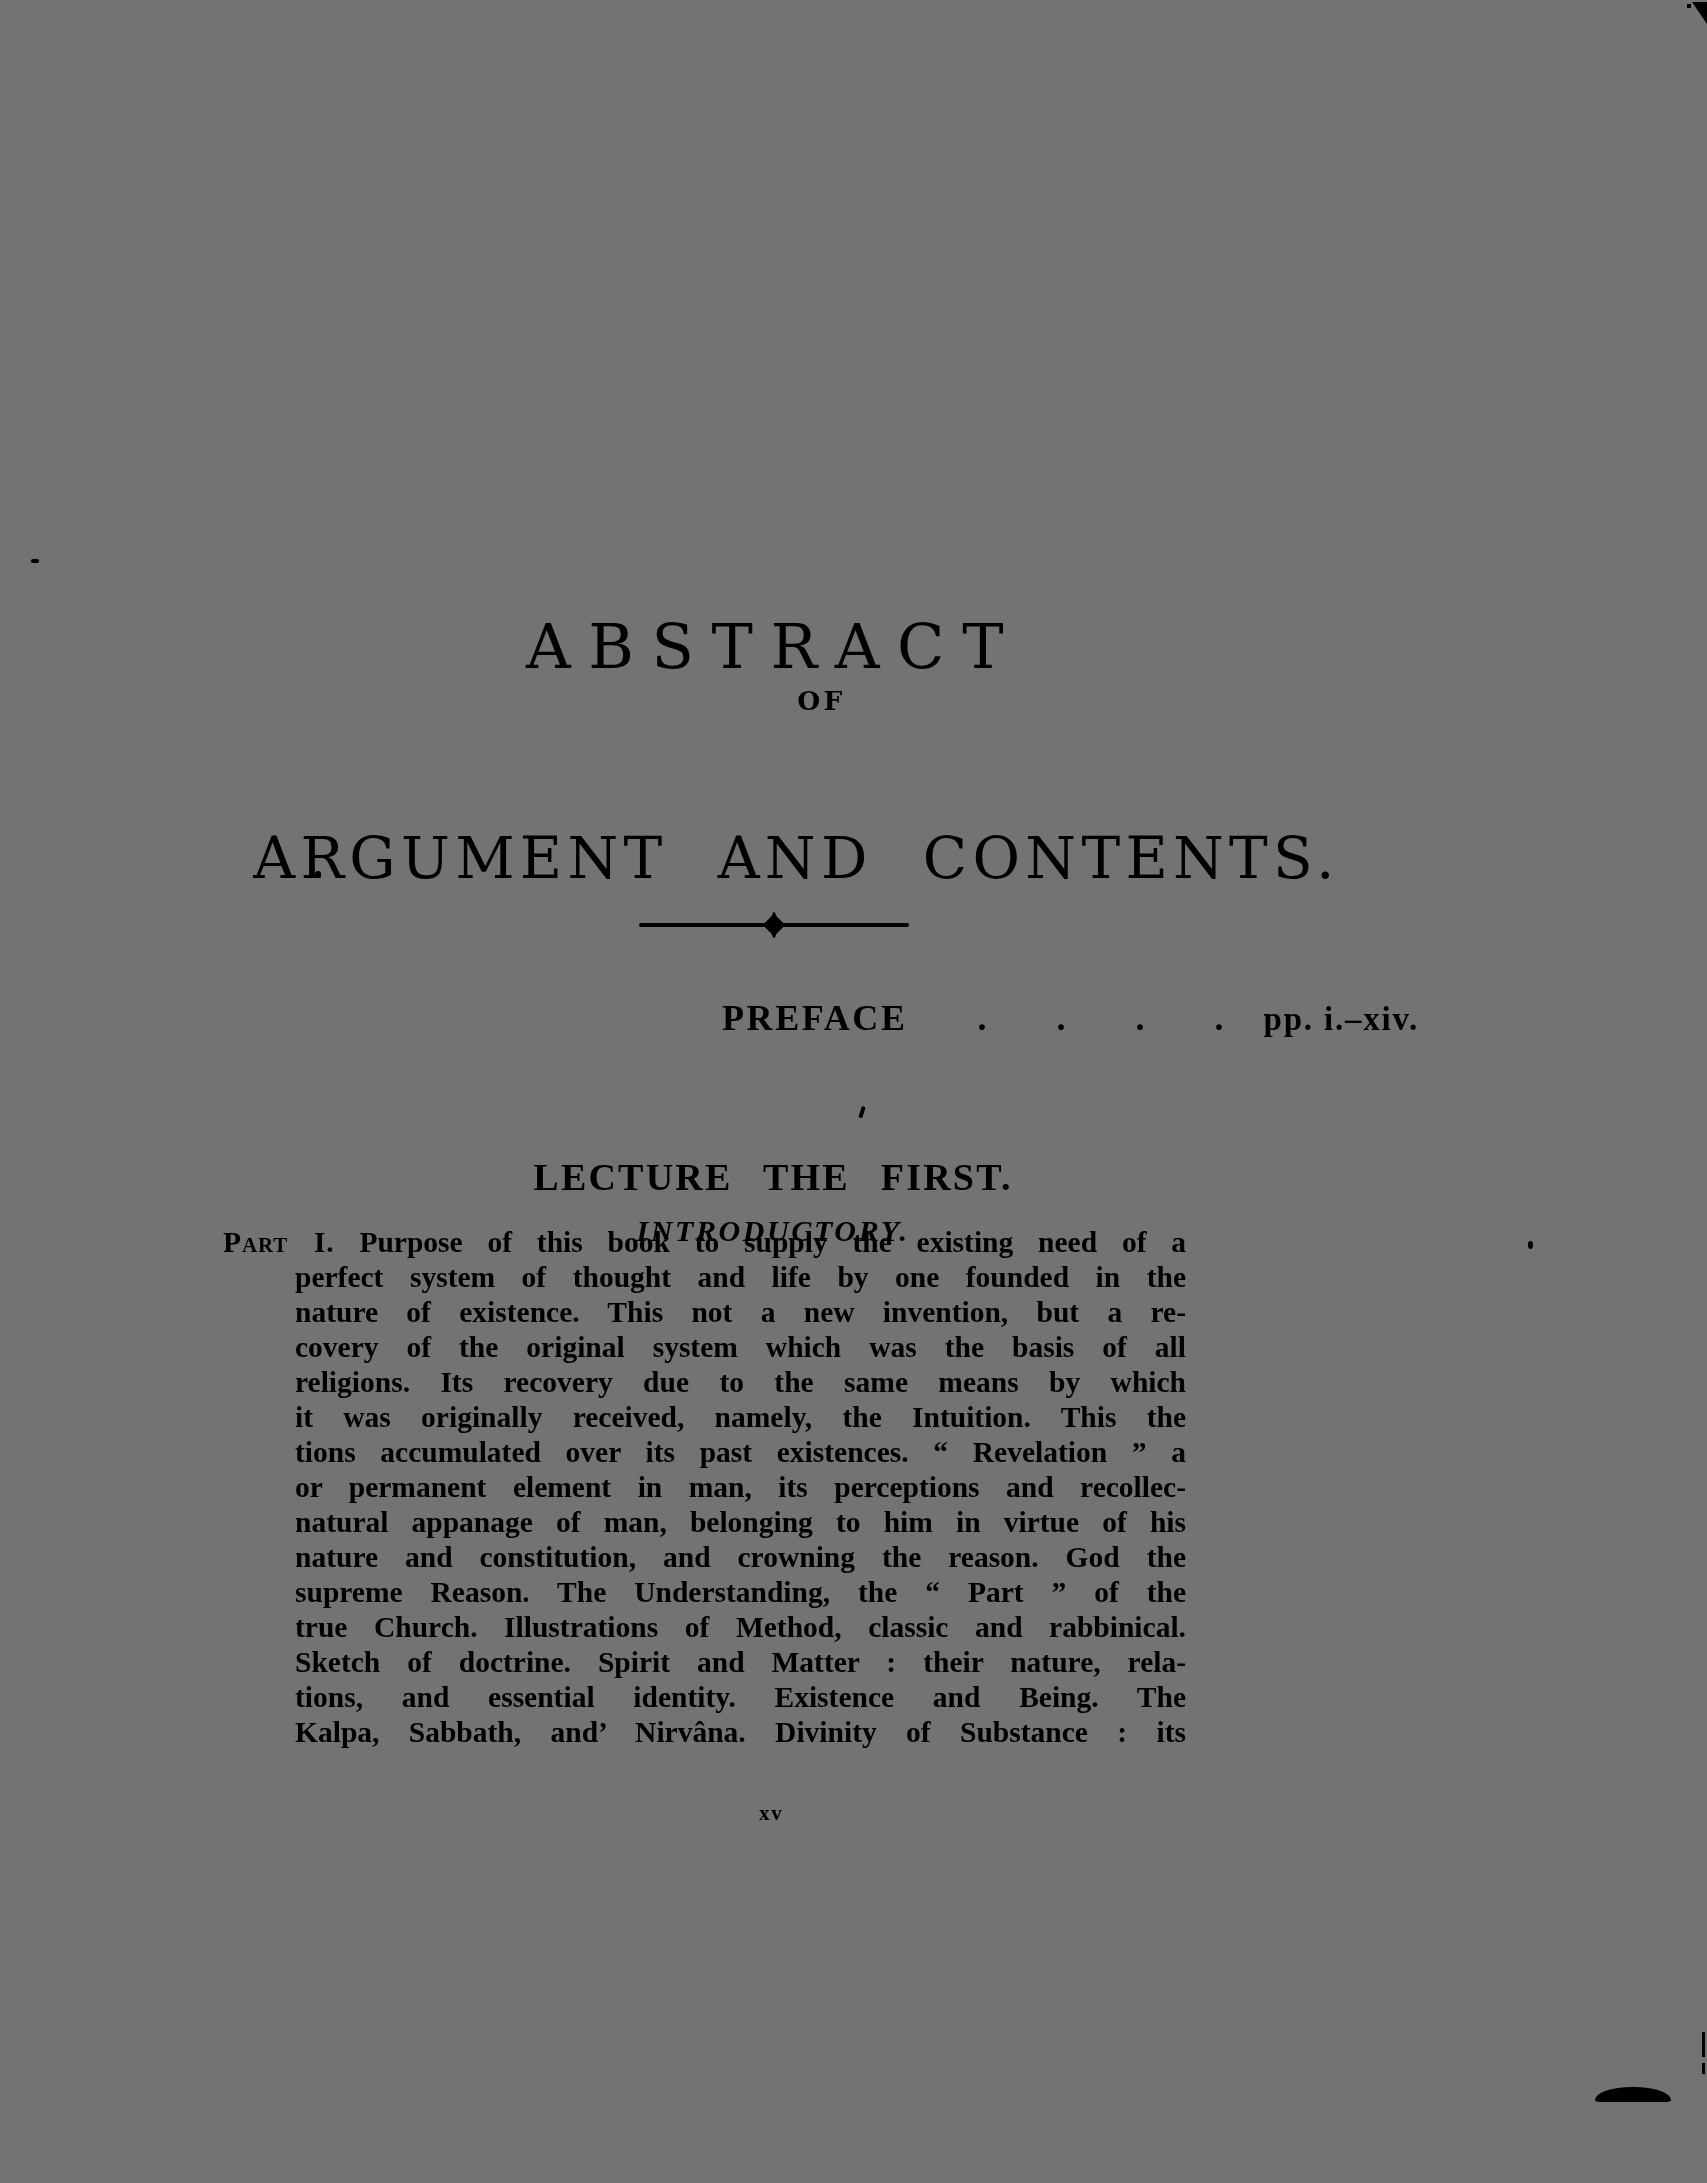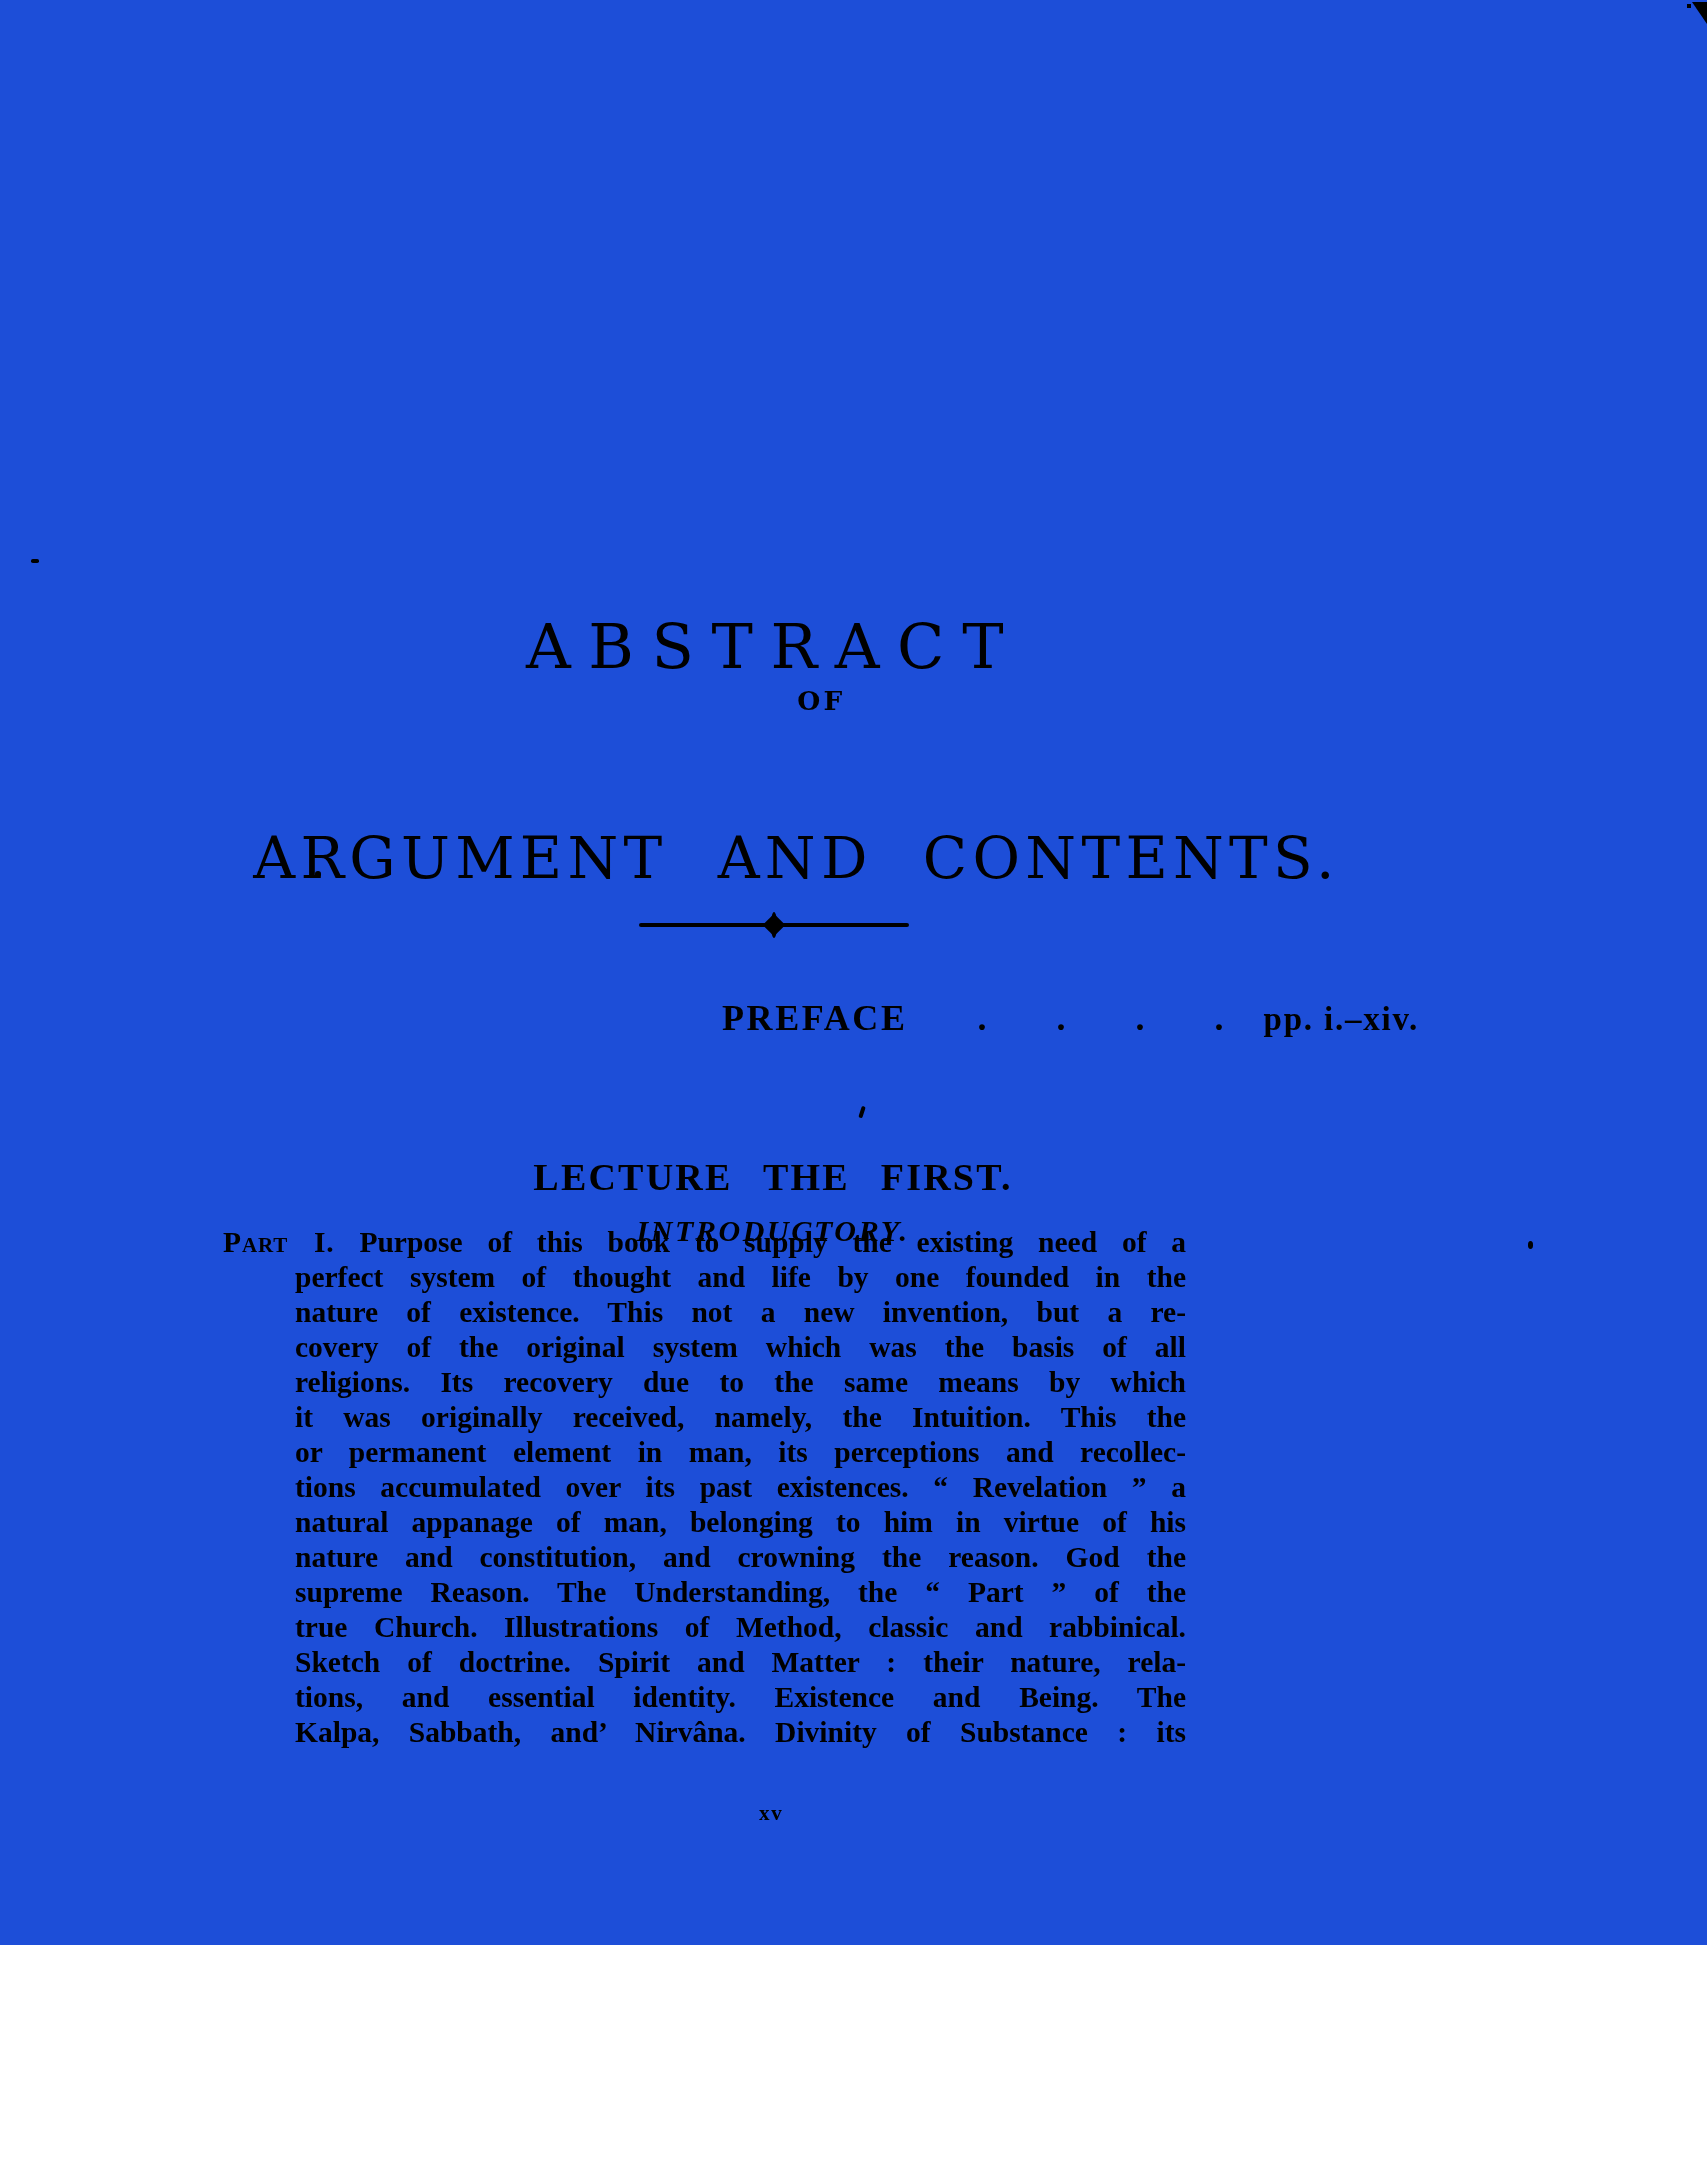--- a/index.html
+++ b/index.html
@@ -3,22 +3,22 @@
 <meta charset="utf-8">
 <style>
   html, body {
     margin: 0;
     padding: 0;
     background: #ffffff;
   }
   .page {
     position: relative;
     width: 1707px;
-    height: 1945px;
-    background: #1d4ed8;
+    height: 2183px;
+    background: #737373;
     color: #000000;
     font-family: "Liberation Serif", serif;
     overflow: hidden;
   }
 
   
   .main-title {
     position: absolute;
     top: 568px;
     left: 0;
@@ -225,22 +225,22 @@
     <div class="para-line first">
       <span class="part-label">Part I.</span>
       <span>Purpose of this book to supply the existing need of a</span>
     </div>
     <div>
         <div class="para-line">perfect system of thought and life by one founded in the</div>
         <div class="para-line">nature of existence. This not a new invention, but a re-</div>
         <div class="para-line">covery of the original system which was the basis of all</div>
         <div class="para-line">religions. Its recovery due to the same means by which</div>
         <div class="para-line">it was originally received, namely, the Intuition. This the</div>
+        <div class="para-line">tions accumulated over its past existences. “ Revelation ” a</div>
         <div class="para-line">or permanent element in man, its perceptions and recollec-</div>
-        <div class="para-line">tions accumulated over its past existences. “ Revelation ” a</div>
         <div class="para-line">natural appanage of man, belonging to him in virtue of his</div>
         <div class="para-line">nature and constitution, and crowning the reason. God the</div>
         <div class="para-line">supreme Reason. The Understanding, the “ Part ” of the</div>
         <div class="para-line">true Church. Illustrations of Method, classic and rabbinical.</div>
         <div class="para-line">Sketch of doctrine. Spirit and Matter : their nature, rela-</div>
         <div class="para-line">tions, and essential identity. Existence and Being. The</div>
         <div class="para-line">Kalpa, Sabbath, and’ Nirvâna. Divinity of Substance : its</div>
       </div>
   </div>
 

